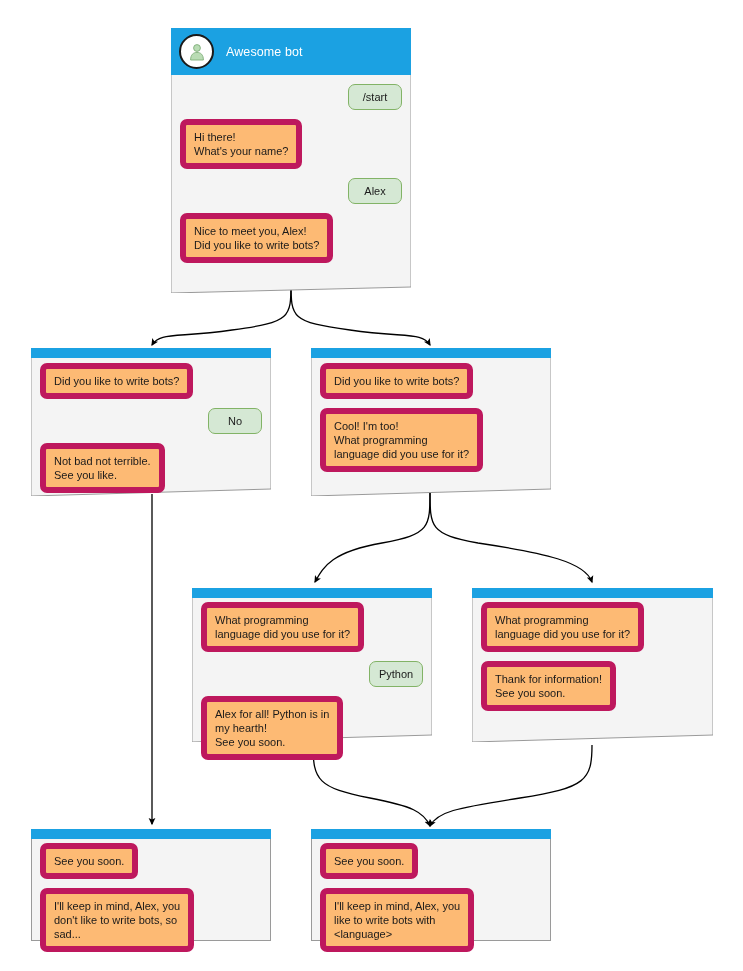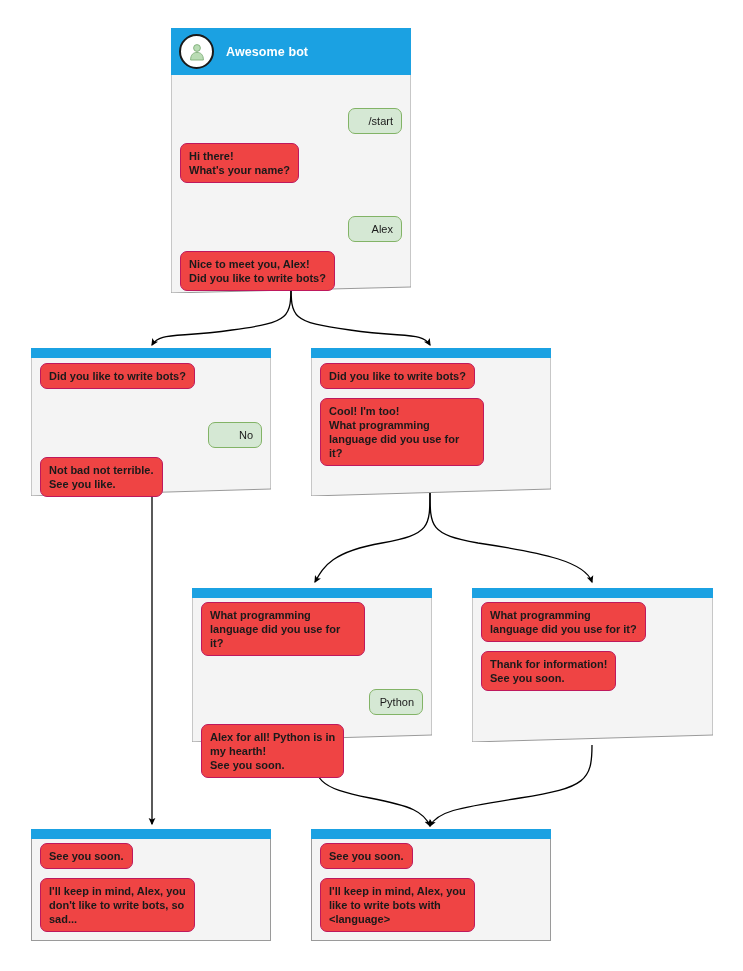--- a/index.html
+++ b/index.html
@@ -80,21 +80,21 @@
     border: 2px solid #1a1a1a;
     display: flex;
     align-items: center;
     justify-content: center;
     flex: 0 0 auto;
     box-sizing: border-box;
   }
   .bot-title {
     color: #ffffff;
     font-size: 12.5px;
-    font-weight: bold;
+    font-weight: normal;
     margin-left: 12px;
     letter-spacing: 0.1px;
     white-space: nowrap;
   }
 
   
   .msg-row {
     display: flex;
     margin-bottom: 9px;
   }
@@ -105,30 +105,28 @@
     font-size: 11px;
     line-height: 14px;
     color: #1a1a1a;
     border-radius: 7px;
     padding: 5px 8px;
     box-sizing: border-box;
     white-space: pre-line;
     max-width: 74%;
   }
   .bubble.bot {
-    background: #ef4444;
-    border: 1px solid #be185d;
-    font-weight: bold;
+    background: #fdba74;
+    border: 6px solid #be185d;
   }
   .bubble.user {
     background: #d5e8d4;
     border: 1px solid #82b366;
     min-width: 54px;
-    text-align: right;
-    margin-top: 24px;
+    text-align: center;
   }
 </style>
 </head>
 <body>
 
 <div id="canvas">
 
   <svg id="edges" viewBox="0 0 743 971" xmlns="http://www.w3.org/2000/svg">
     <defs>
       <marker id="arrow" markerWidth="10" markerHeight="10" refX="6" refY="4" orient="auto" markerUnits="userSpaceOnUse">

